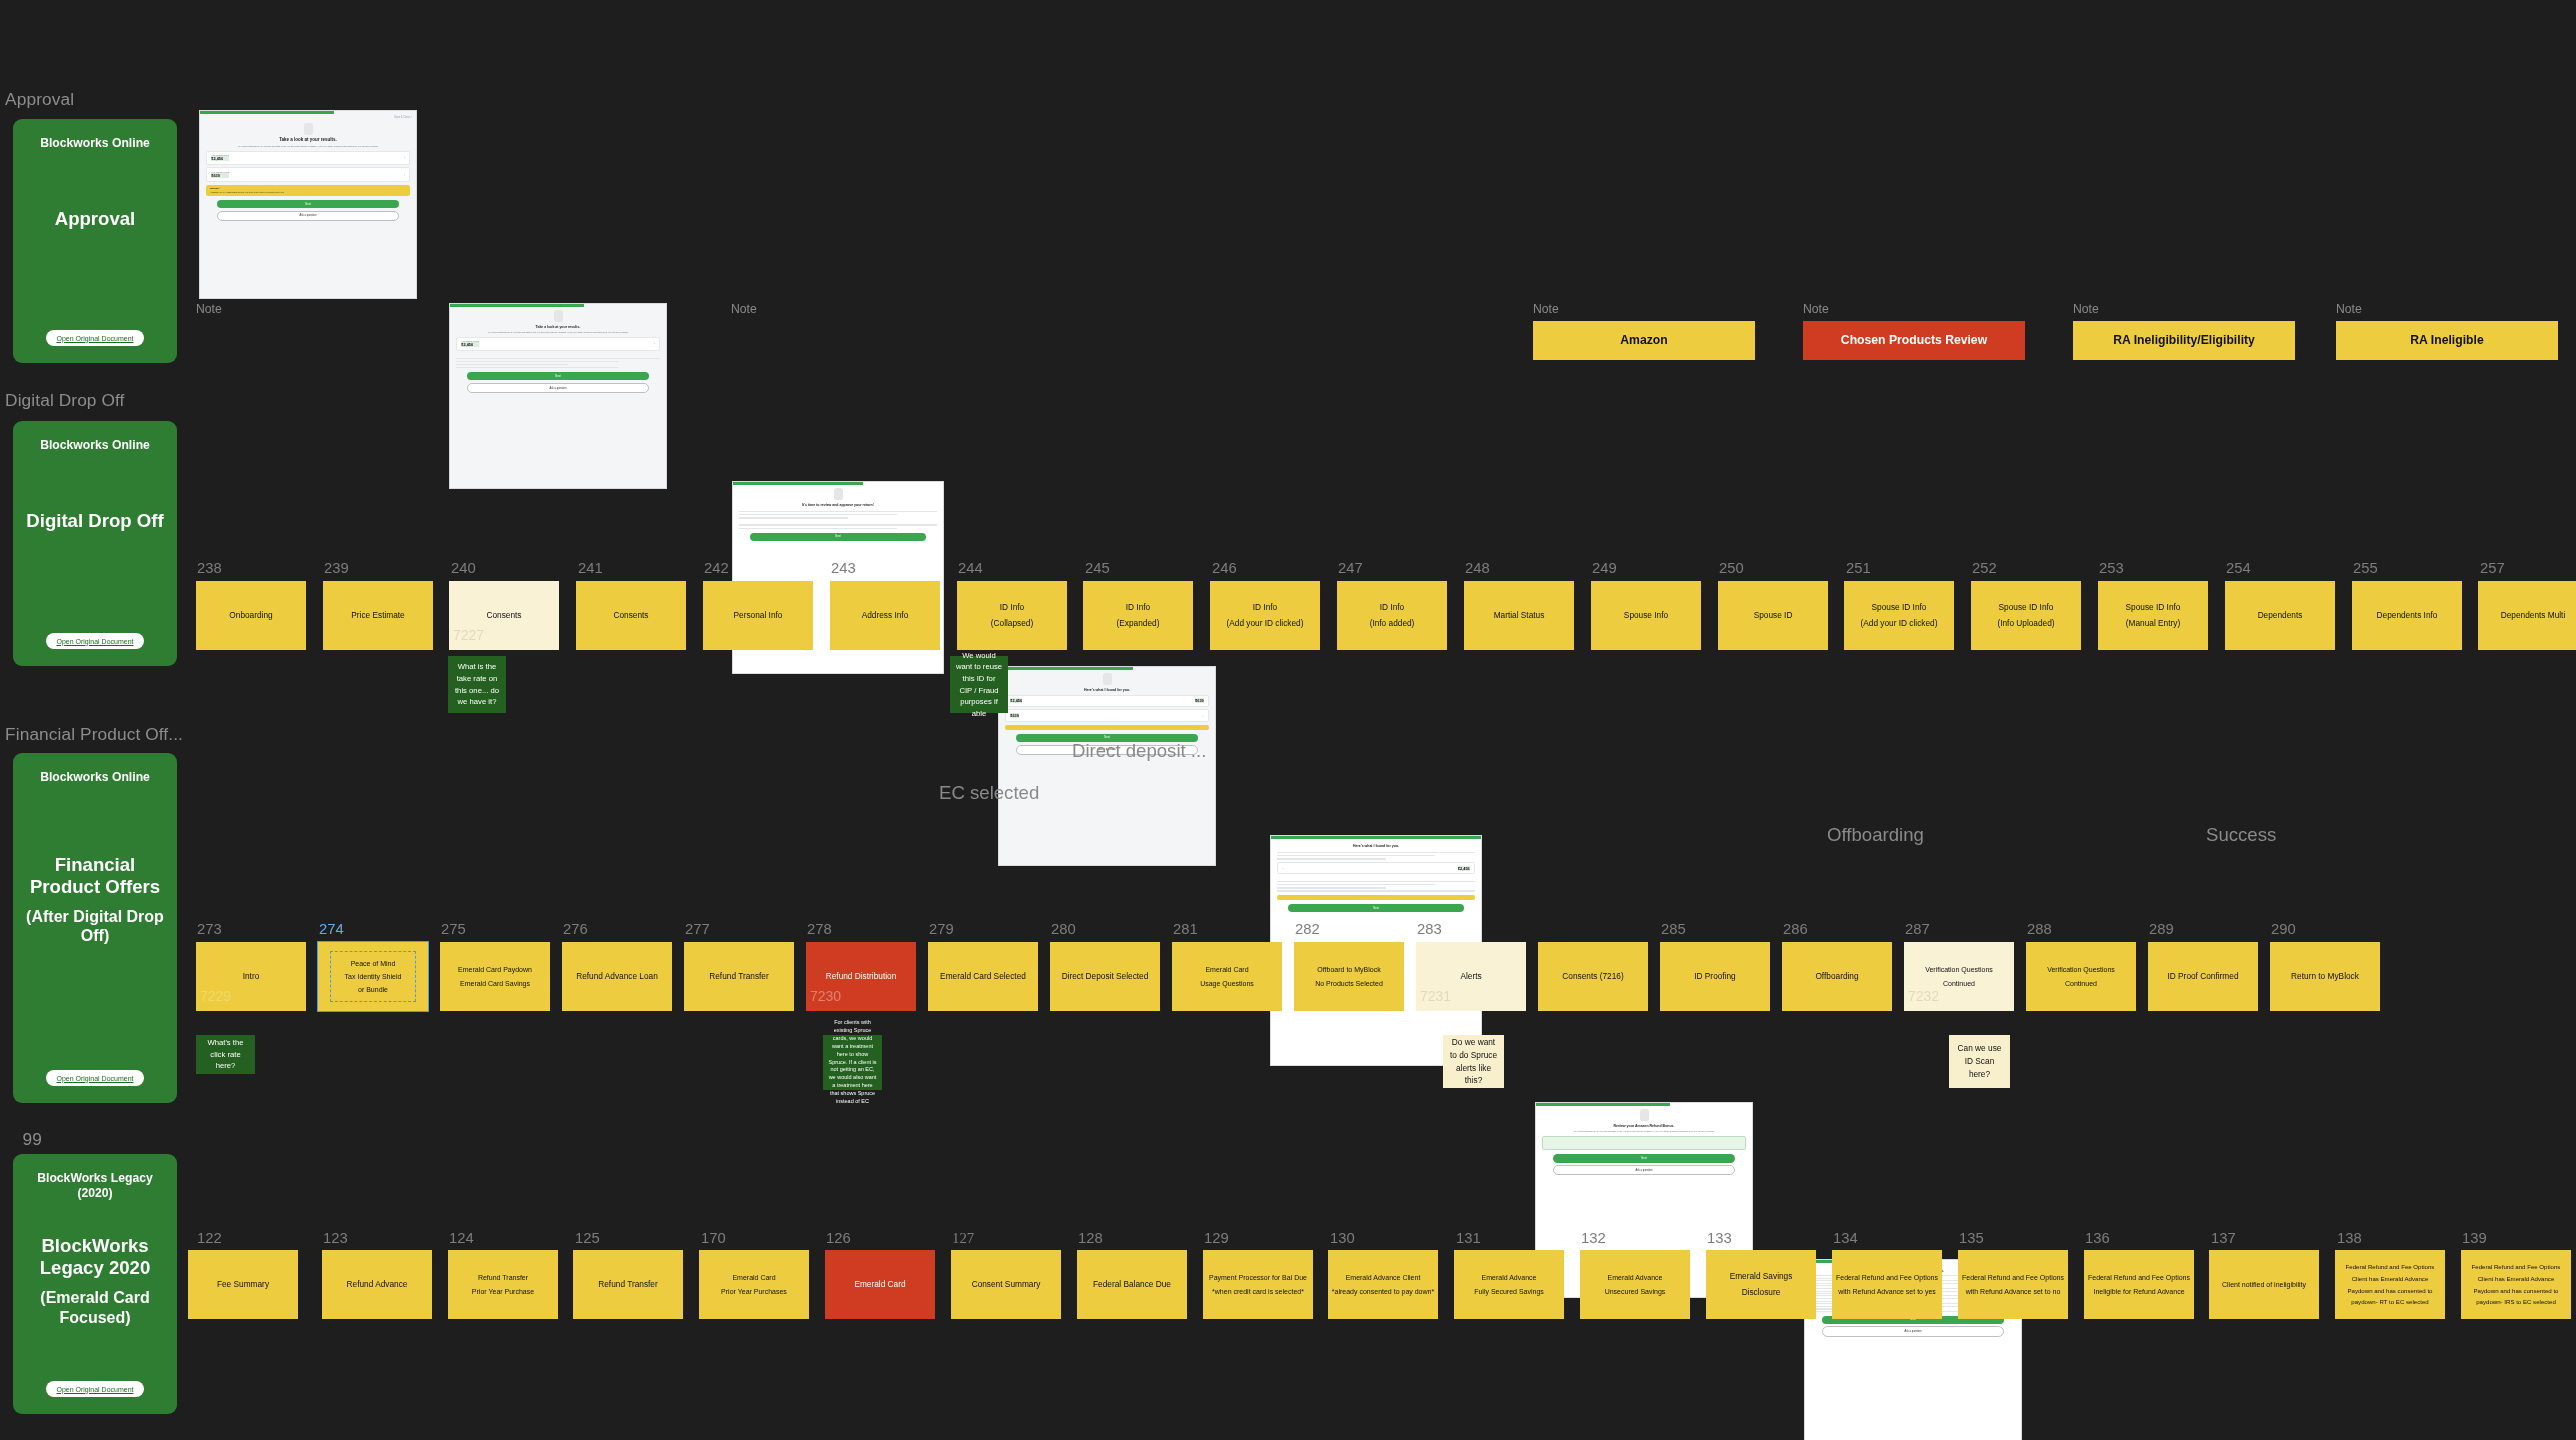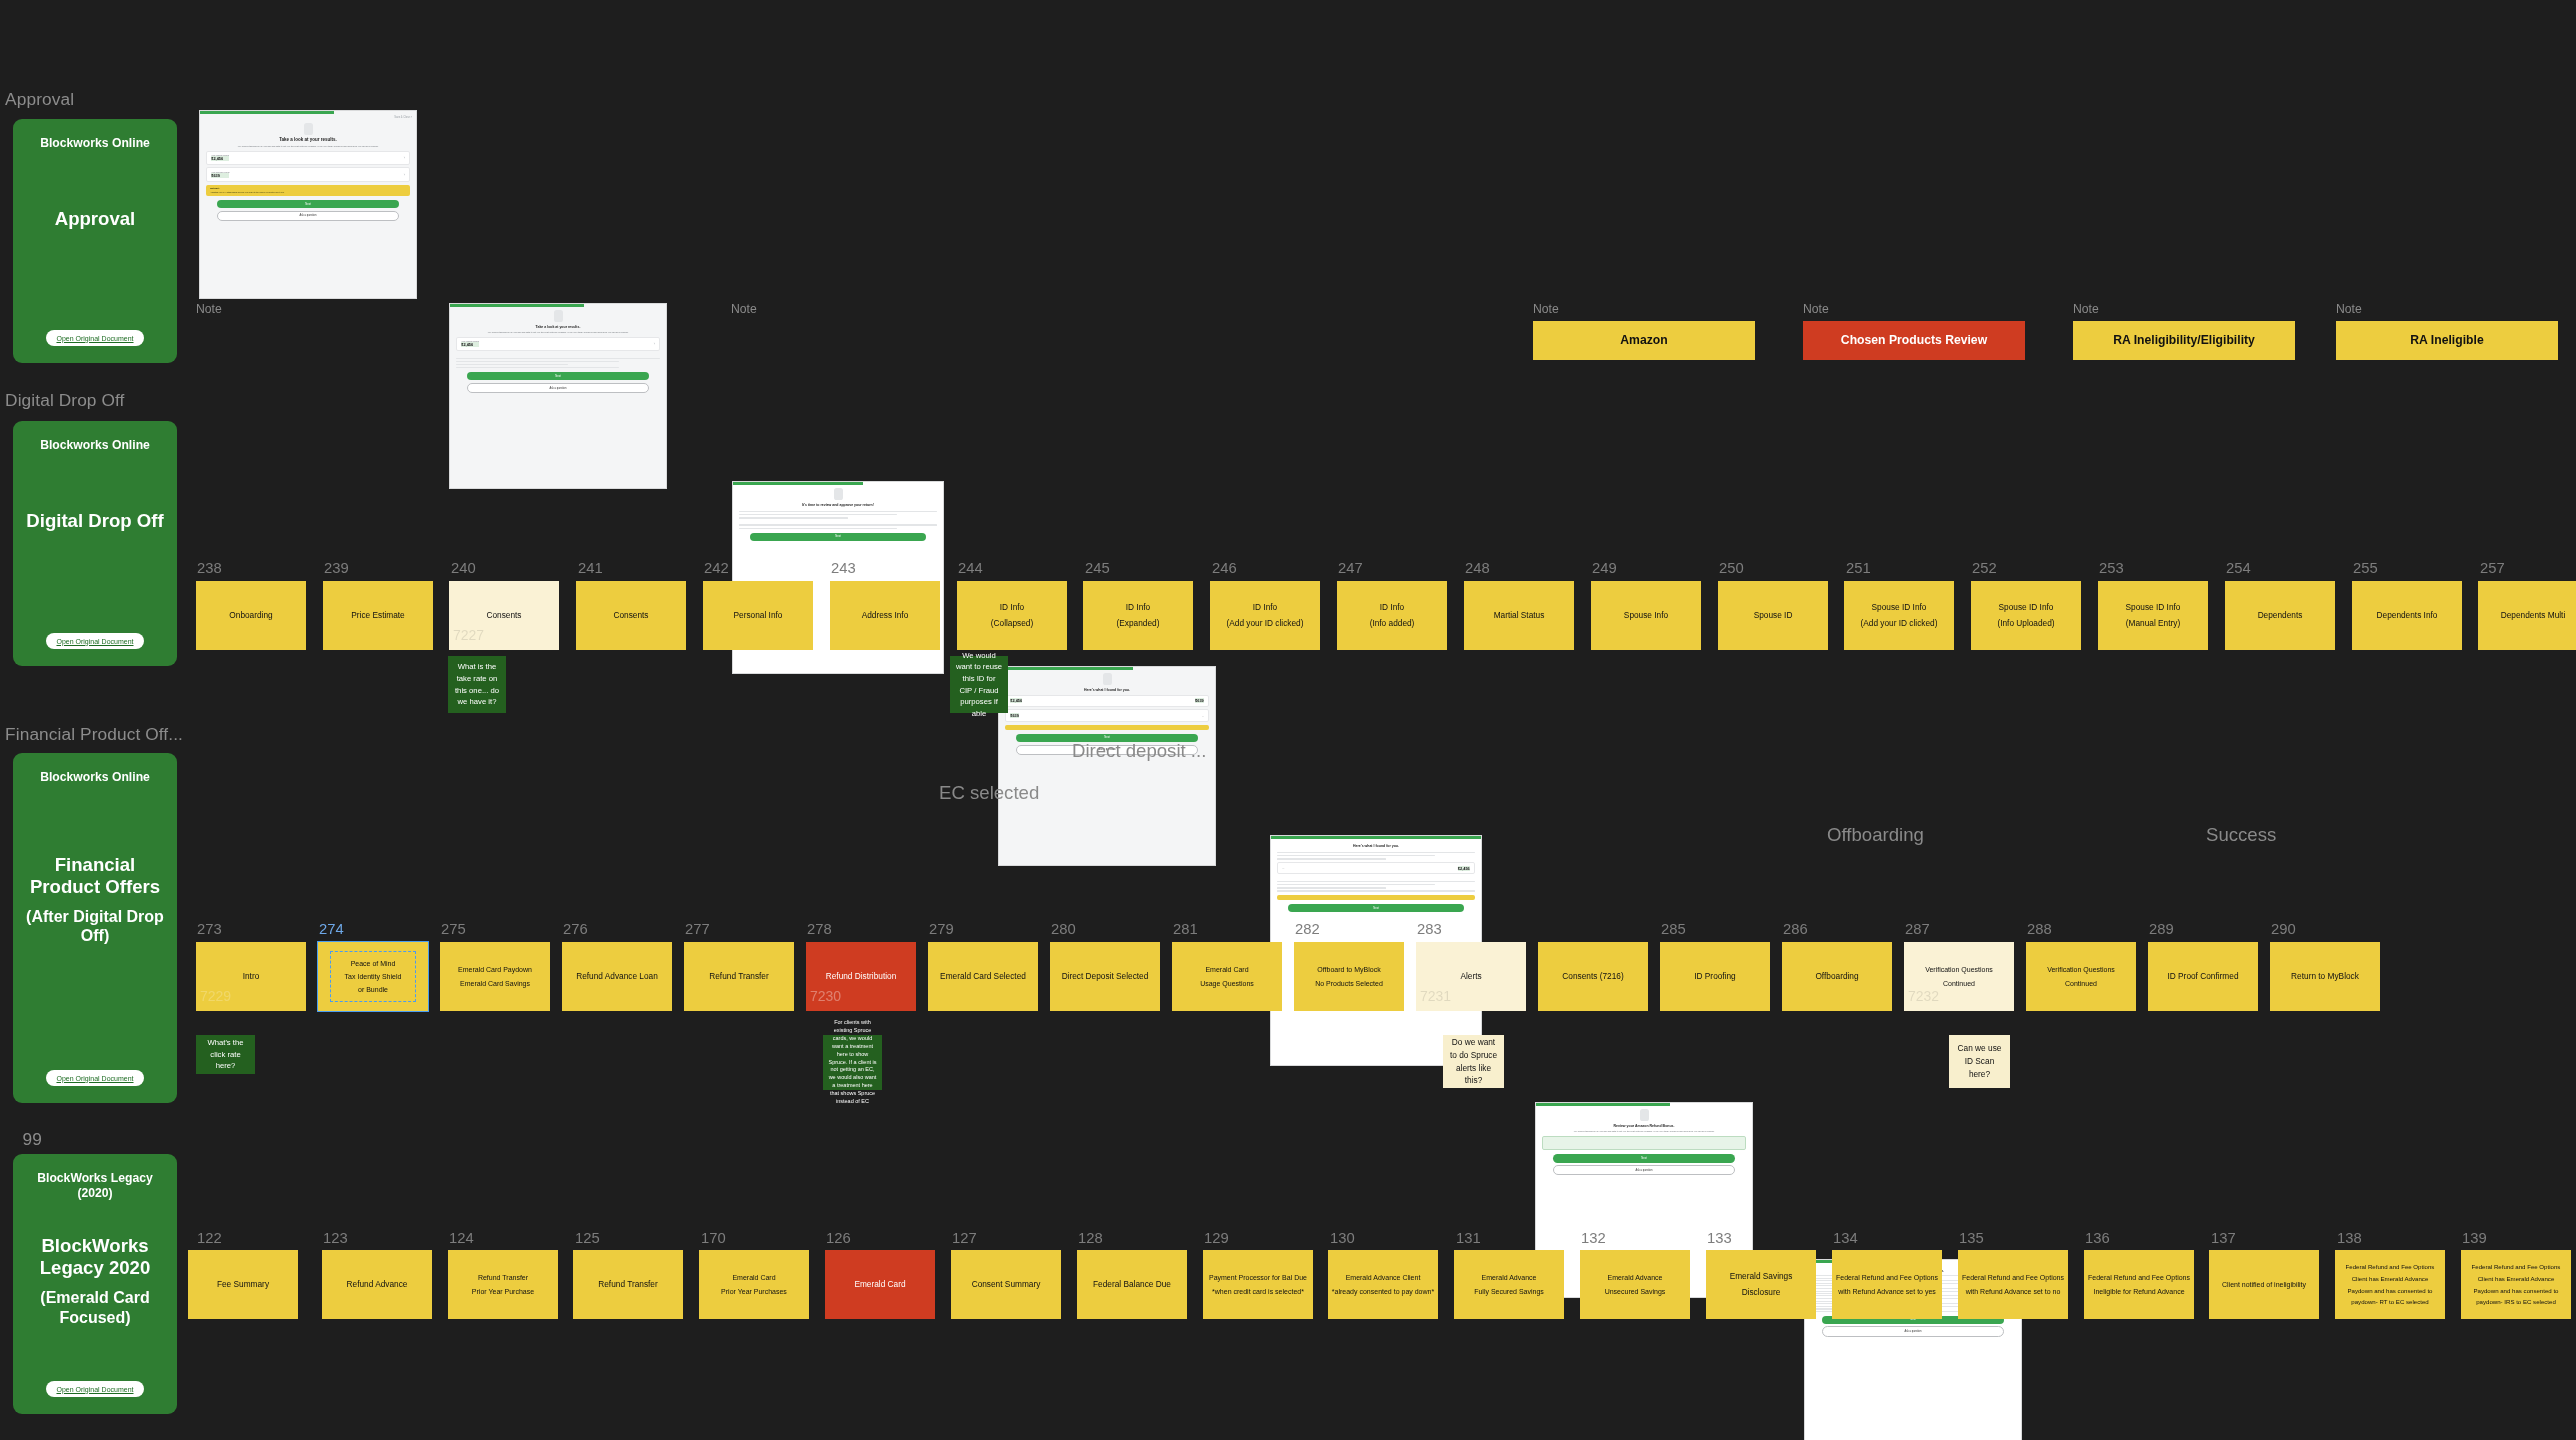--- a/index.html
+++ b/index.html
@@ -613,21 +613,21 @@
     <div class="doclink">Open Original Document</div>
   </div>
 
   <div id="row4-nums">
       <div class="frame-num abs" style="left:197px;top:1230px;">122</div>
       <div class="frame-num abs" style="left:323px;top:1230px;">123</div>
       <div class="frame-num abs" style="left:449px;top:1230px;">124</div>
       <div class="frame-num abs" style="left:575px;top:1230px;">125</div>
       <div class="frame-num abs" style="left:701px;top:1230px;">170</div>
       <div class="frame-num abs" style="left:826px;top:1230px;">126</div>
-      <div class="frame-num abs" style="left:952px;top:1230px;">127</div>
+      <div class="frame-num abs" style="left:952px;top:1230px;font-family:Liberation Serif, serif;">127</div>
       <div class="frame-num abs" style="left:1078px;top:1230px;">128</div>
       <div class="frame-num abs" style="left:1204px;top:1230px;">129</div>
       <div class="frame-num abs" style="left:1330px;top:1230px;">130</div>
       <div class="frame-num abs" style="left:1456px;top:1230px;">131</div>
       <div class="frame-num abs" style="left:1581px;top:1230px;">132</div>
       <div class="frame-num abs" style="left:1707px;top:1230px;">133</div>
       <div class="frame-num abs" style="left:1833px;top:1230px;">134</div>
       <div class="frame-num abs" style="left:1959px;top:1230px;">135</div>
       <div class="frame-num abs" style="left:2085px;top:1230px;">136</div>
       <div class="frame-num abs" style="left:2211px;top:1230px;">137</div>

